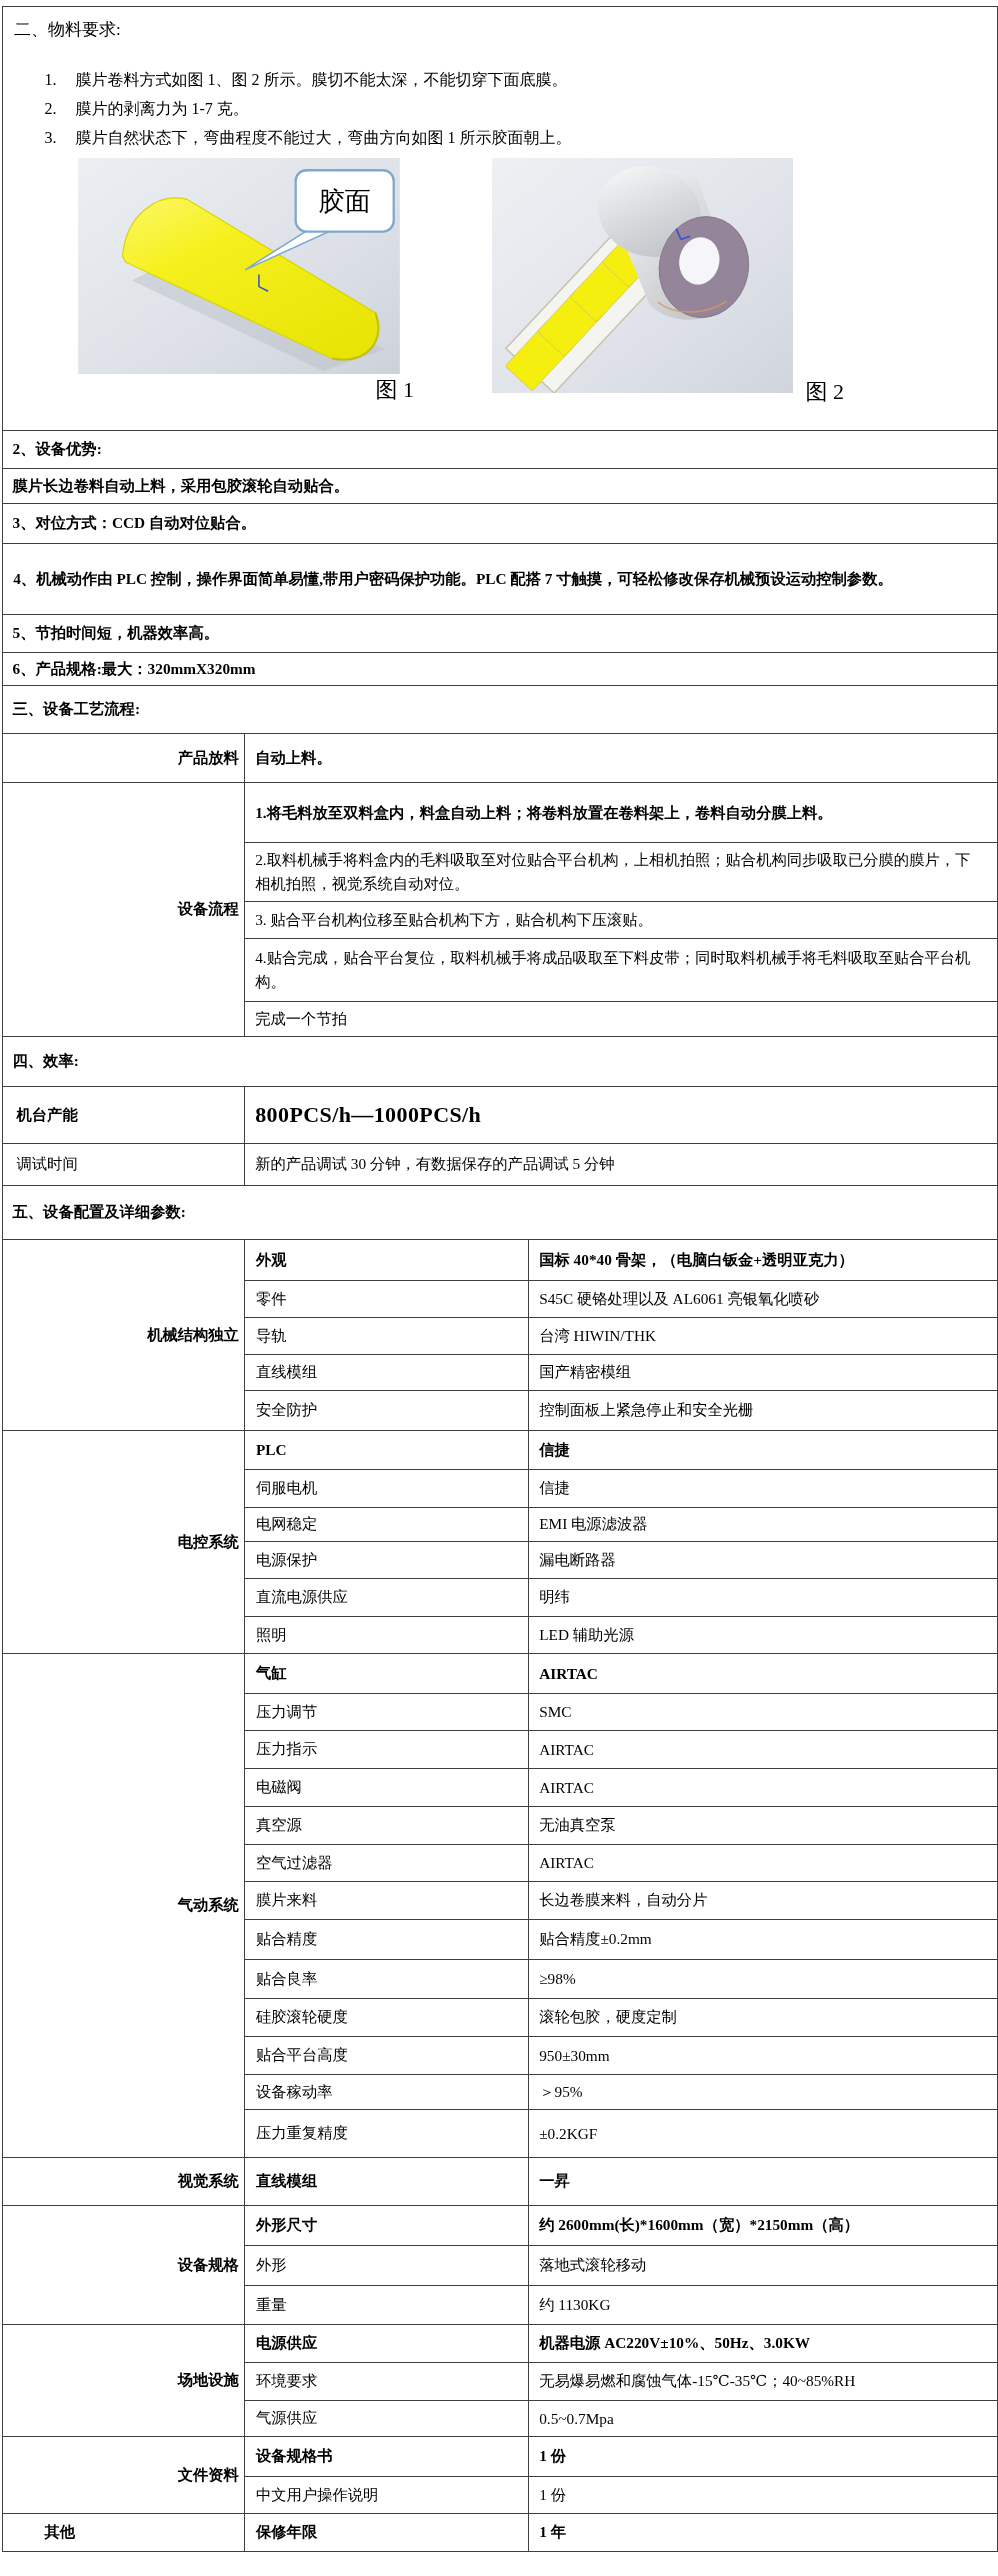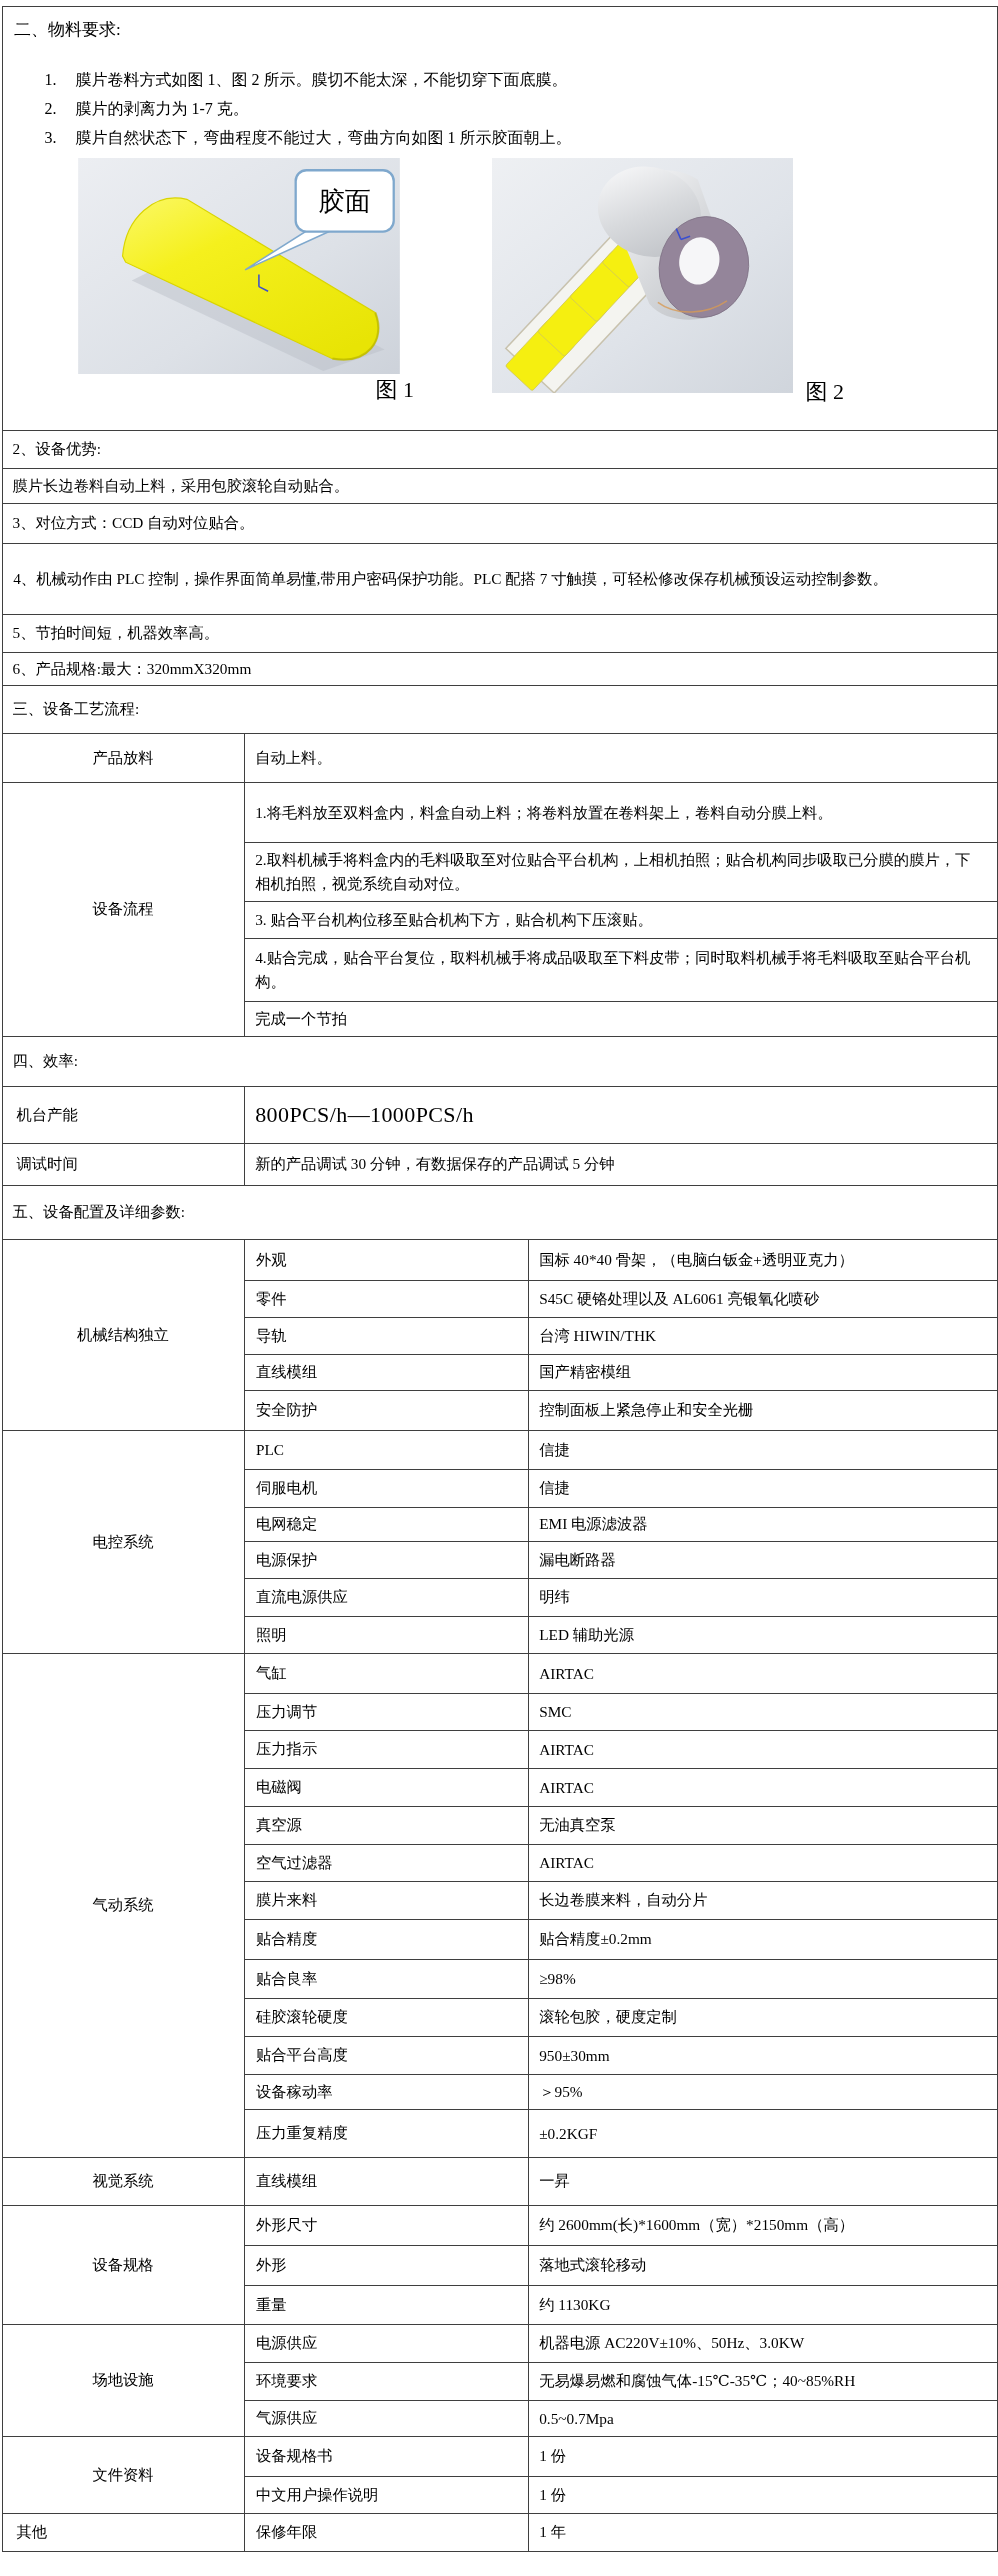--- a/index.html
+++ b/index.html
@@ -3,25 +3,25 @@
 <meta charset="utf-8">
 <style>
   html,body{margin:0;padding:0;background:#ffffff;}
   body{width:998px;height:2576px;position:relative;overflow:hidden;
        font-family:"Liberation Serif","DejaVu Serif",serif;color:#000;}
   .doc{position:absolute;left:1.5px;top:6.1px;width:995px;border-radius:31px;}
   table.main{border-collapse:collapse;table-layout:fixed;width:995px;
              border:1.5px solid #3a3a3a;}
   td{border:0.8px solid #3f3f3f;font-size:15.3px;vertical-align:middle;
      overflow:hidden;background:#fff;}
-  tr.t2 td{border-top-width:1.5px;}
+  tr.t2 td{border-top-width:1.5px;font-weight:bold;}
   td.sec{padding:1.5px 7.7px 1.5px 10px;}
-  td.c1{text-align:center;padding:1.5px 4.6px;}
+  td.c1{text-align:right;padding:1.5px 4.6px;}
   td.c1l{text-align:left;padding:1.5px 4.6px 1.5px 14px;}
-  td.other{padding-left:14px;}
+  td.other{padding-left:42px;}
   td.p{padding:1.5px 6.1px 1.5px 11.5px;}
   td.v{padding:1.5px 7.7px 1.5px 10.7px;}
   td.step{padding:4.6px 12.3px 4.6px 10.7px;line-height:24px;}
   td.big{font-size:22px;padding-left:10.7px;letter-spacing:0.4px;}
   
   td.topcell{vertical-align:top;position:relative;padding:0;}
   .m-title{position:absolute;left:11.5px;top:10.7px;font-size:17px;}
   .m-list{position:absolute;left:0;top:58px;width:100%;}
   .m-item{position:relative;height:29px;line-height:29px;font-size:16px;}
   .m-num{position:absolute;left:42px;}

